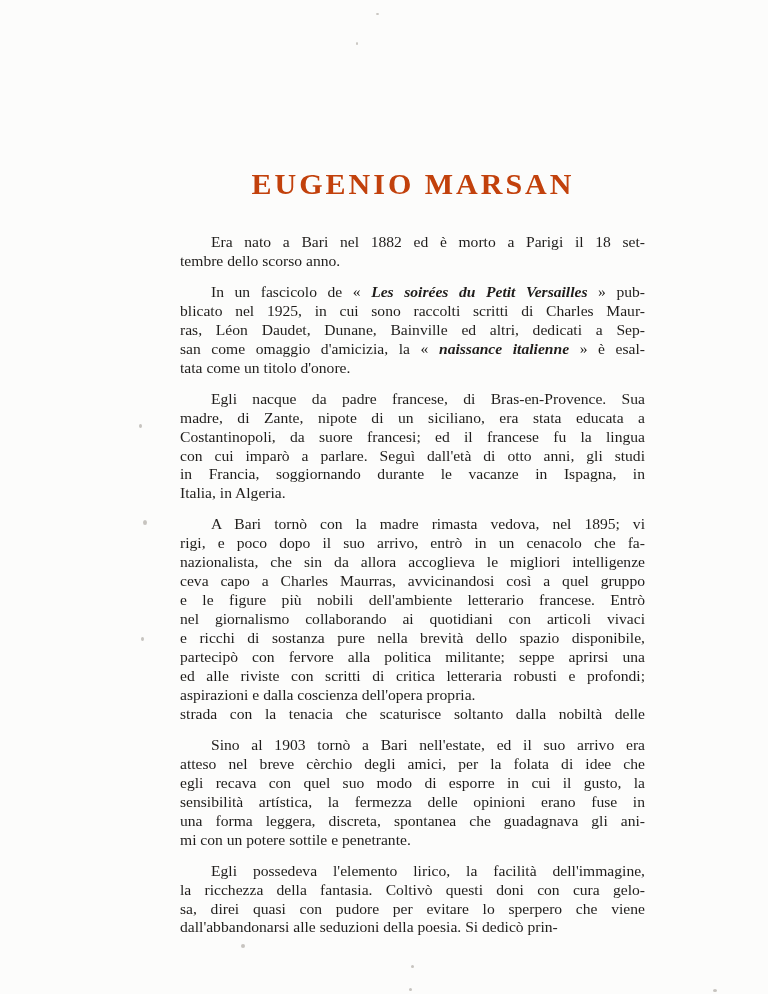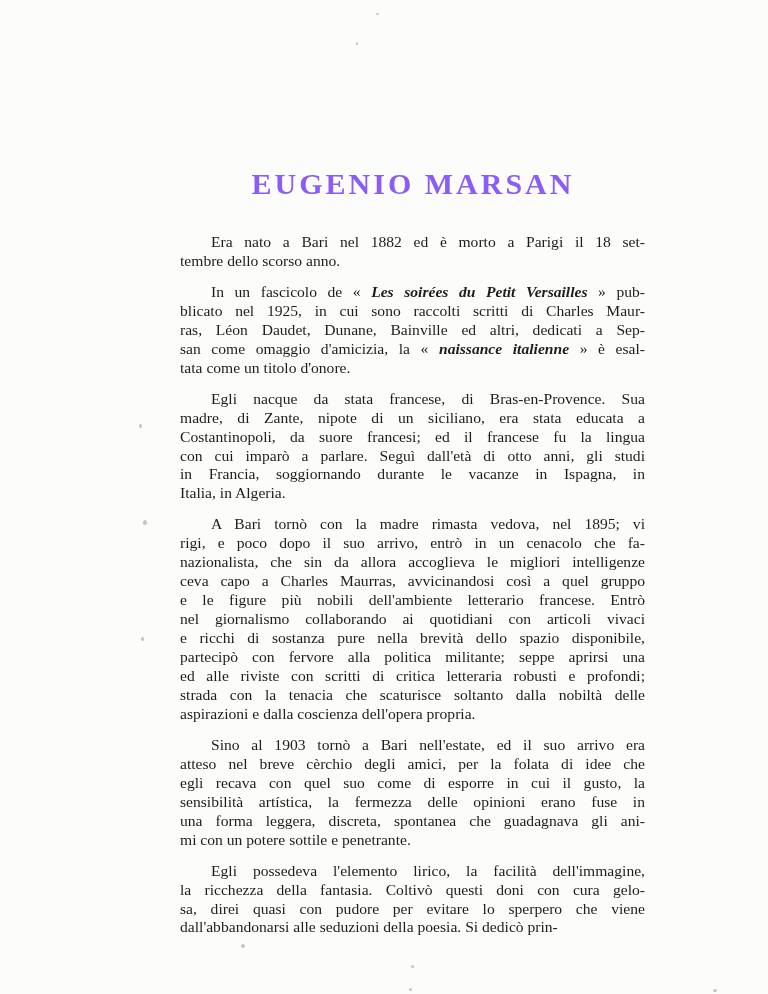--- a/index.html
+++ b/index.html
@@ -19,21 +19,21 @@
   .page-title {
     position: absolute;
     top: 167px;
     left: 168px;
     width: 490px;
     margin: 0;
     text-align: center;
     font-size: 30px;
     font-weight: bold;
     letter-spacing: 3px;
-    color: #8b5cf6;
+    color: #c2410c;
   }
   .body-text {
     position: absolute;
     top: 221px;
     left: 168px;
     width: 489px;
     font-size: 15.6px;
     line-height: 18.95px;
     color: #1f1d1b;
   }
@@ -65,44 +65,44 @@
         <div class="line last">tembre dello scorso anno.</div>
       </div>
       <div class="paragraph">
         <div class="line first"><span>In un fascicolo de « </span><span class="italic">Les soirées du Petit Versailles</span><span> » pub-</span></div>
         <div class="line">blicato nel 1925, in cui sono raccolti scritti di Charles Maur-</div>
         <div class="line">ras, Léon Daudet, Dunane, Bainville ed altri, dedicati a Sep-</div>
         <div class="line"><span>san come omaggio d'amicizia, la « </span><span class="italic">naissance italienne</span><span> » è esal-</span></div>
         <div class="line last">tata come un titolo d'onore.</div>
       </div>
       <div class="paragraph">
-        <div class="line first">Egli nacque da stata francese, di Bras-en-Provence. Sua</div>
+        <div class="line first">Egli nacque da padre francese, di Bras-en-Provence. Sua</div>
         <div class="line">madre, di Zante, nipote di un siciliano, era stata educata a</div>
         <div class="line">Costantinopoli, da suore francesi; ed il francese fu la lingua</div>
         <div class="line">con cui imparò a parlare. Seguì dall'età di otto anni, gli studi</div>
         <div class="line">in Francia, soggiornando durante le vacanze in Ispagna, in</div>
         <div class="line last">Italia, in Algeria.</div>
       </div>
       <div class="paragraph">
         <div class="line first">A Bari tornò con la madre rimasta vedova, nel 1895; vi</div>
         <div class="line">rigi, e poco dopo il suo arrivo, entrò in un cenacolo che fa-</div>
         <div class="line">nazionalista, che sin da allora accoglieva le migliori intelligenze</div>
         <div class="line">ceva capo a Charles Maurras, avvicinandosi così a quel gruppo</div>
         <div class="line">e le figure più nobili dell'ambiente letterario francese. Entrò</div>
         <div class="line">nel giornalismo collaborando ai quotidiani con articoli vivaci</div>
         <div class="line">e ricchi di sostanza pure nella brevità dello spazio disponibile,</div>
         <div class="line">partecipò con fervore alla politica militante; seppe aprirsi una</div>
         <div class="line">ed alle riviste con scritti di critica letteraria robusti e profondi;</div>
+        <div class="line last">aspirazioni e dalla coscienza dell'opera propria.</div>
         <div class="line">strada con la tenacia che scaturisce soltanto dalla nobiltà delle</div>
-        <div class="line last">aspirazioni e dalla coscienza dell'opera propria.</div>
       </div>
       <div class="paragraph">
         <div class="line first">Sino al 1903 tornò a Bari nell'estate, ed il suo arrivo era</div>
         <div class="line">atteso nel breve cèrchio degli amici, per la folata di idee che</div>
-        <div class="line">egli recava con quel suo come di esporre in cui il gusto, la</div>
+        <div class="line">egli recava con quel suo modo di esporre in cui il gusto, la</div>
         <div class="line">sensibilità artística, la fermezza delle opinioni erano fuse in</div>
         <div class="line">una forma leggera, discreta, spontanea che guadagnava gli ani-</div>
         <div class="line last">mi con un potere sottile e penetrante.</div>
       </div>
       <div class="paragraph">
         <div class="line first">Egli possedeva l'elemento lirico, la facilità dell'immagine,</div>
         <div class="line">la ricchezza della fantasia. Coltivò questi doni con cura gelo-</div>
         <div class="line">sa, direi quasi con pudore per evitare lo sperpero che viene</div>
         <div class="line last">dall'abbandonarsi alle seduzioni della poesia. Si dedicò prin-</div>
       </div>

